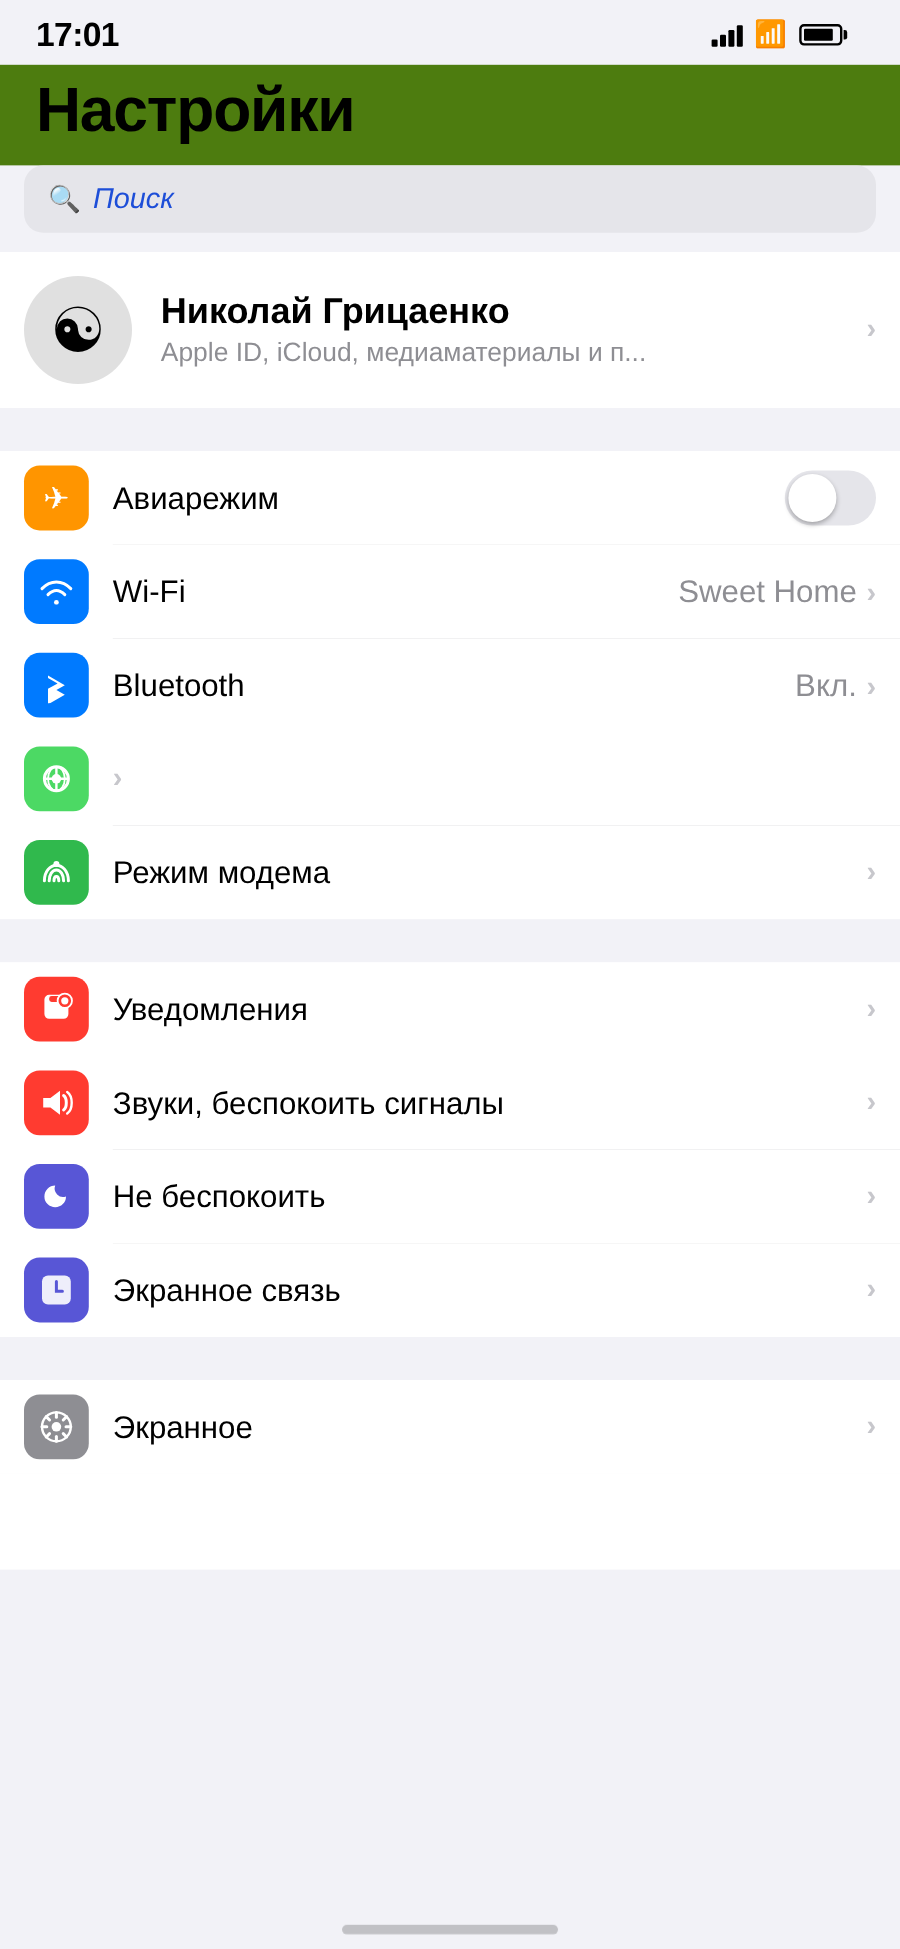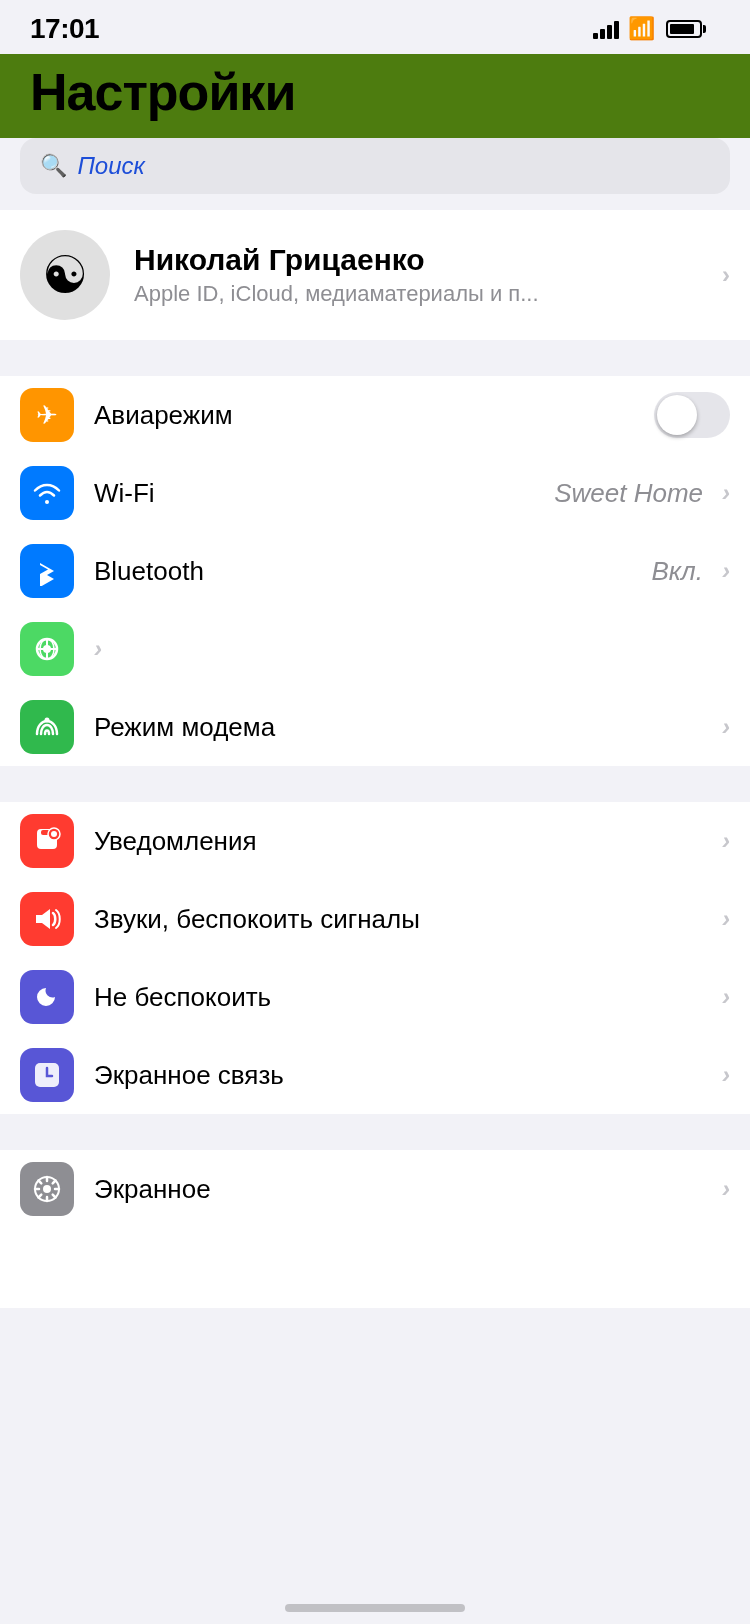--- a/index.html
+++ b/index.html
@@ -156,25 +156,24 @@
       display: flex;
       align-items: center;
       justify-content: space-between;
     }
     .settings-item-label {
       font-size: 26px;
       color: #000;
     }
     .settings-item-value {
       display: flex;
-      align-items: center;
-      gap: 19px;
+      align-items: flex-end;
+      gap: 8px;
       color: #8e8e93;
       font-size: 26px;
-      font-style: italic;
     }
     .chevron {
       color: #c7c7cc;
       font-size: 24px;
       font-weight: 600;
     }
 
     
     .toggle {
       width: 76px;

